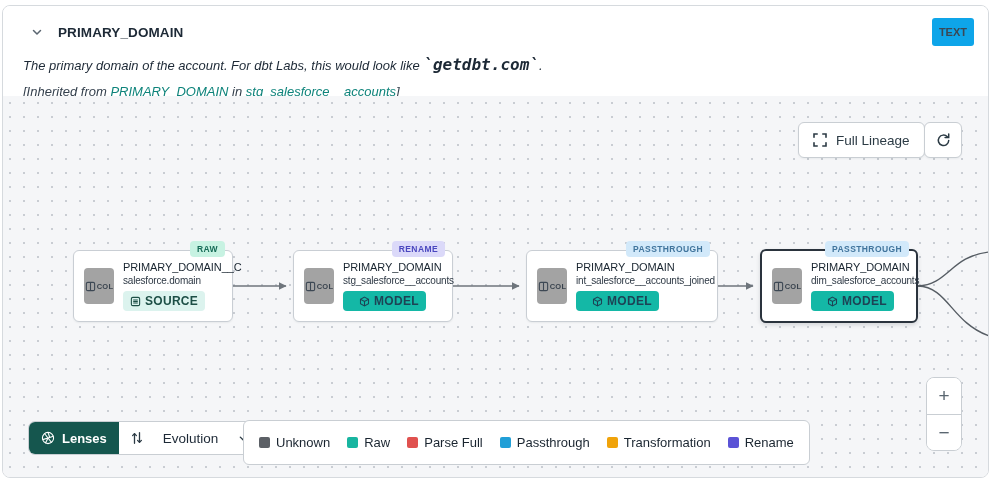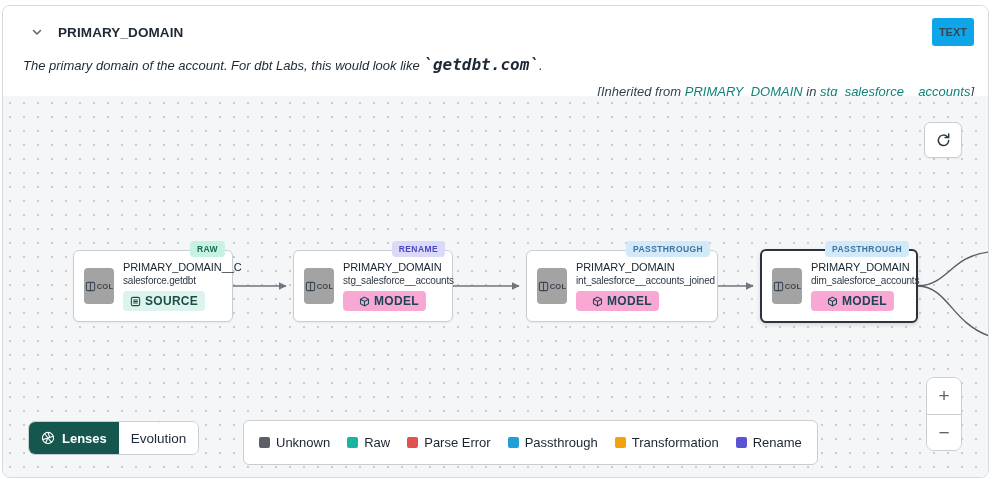--- a/index.html
+++ b/index.html
@@ -11,21 +11,21 @@
   }
 
   
   .panel-header { position:relative; height:90px; background:#fff; }
   .title-row { display:flex; align-items:center; padding:12px 14px 0 26px; }
   .chev-btn { background:none; border:none; cursor:pointer; display:flex; align-items:center; padding:2px; }
   .panel-title { font-size:13.5px; font-weight:700; color:#1d2936; margin-left:13px; letter-spacing:.1px; }
   .type-badge { margin-left:auto; background:#0ea5e9; color:#3b4754; font-size:11px; font-weight:600; padding:8px 7px; border-radius:3px; }
   .desc-row { padding:9px 14px 0 20px; font-size:13px; font-style:italic; color:#1d2936; }
   .desc-code { font-family:"DejaVu Sans Mono",monospace; font-weight:700; font-size:16px; }
-  .inherit-row { padding:10px 14px 0 20px; font-size:13px; font-style:italic; color:#333f4c;text-align:right; }
+  .inherit-row { padding:10px 14px 0 20px; font-size:13px; font-style:italic; color:#333f4c; }
   .inherit-row a { color:#0d837a; text-decoration:underline; cursor:pointer; }
 
   
   .canvas {
     position:absolute; left:0; top:90px; width:985px; height:381px;
     background:#f5f6f8;
     background-image:radial-gradient(circle, #c9cdd3 1px, rgba(0,0,0,0) 1.1px);
     background-size:14px 14px;
   }
   .edges { position:absolute; inset:0; pointer-events:none; }
@@ -40,21 +40,21 @@
   .node-body { display:flex; align-items:center; gap:9px; padding:9px 8px 9px 10px; height:100%; }
   .col-badge { width:30px; height:36px; background:#a3a3a3; border-radius:4px; display:flex; flex-direction:row;
                align-items:center; justify-content:center; gap:1px; flex:none; }
   .col-badge span { font-size:7.5px; font-weight:700; color:#39434e; letter-spacing:.3px; }
   .node-content { display:flex; flex-direction:column; min-width:0; }
   .node-title { font-size:11px; font-weight:400; color:#18242f; letter-spacing:-.1px; white-space:nowrap; }
   .node-subtitle { font-size:10px; color:#2e3945; margin-top:2px; letter-spacing:-.2px; white-space:nowrap; }
   .res-badge { display:inline-flex; align-items:center; gap:4px; margin-top:5px; align-self:flex-start;
                font-size:12px; font-weight:700; padding:3px 7px; border-radius:4px; letter-spacing:.3px; }
   .badge-source { background:#dcf3ee; color:#1d4f46; }
-  .badge-model  { background:#f9a8d4; color:#1d4355;padding-left:16px; }
+  .badge-model  { background:#14b8a6; color:#1d4355;padding-left:16px; }
   .tag { position:absolute; top:-10px; right:7px; font-size:8.5px; font-weight:700; letter-spacing:.4px;
          padding:3px 7px; border-radius:4px; }
   .tag-raw { background:#c7f2e2; color:#156a56; }
   .tag-rename { background:#dbd9f9; color:#4a47bf; }
   .tag-passthrough { background:#d2e9fa; color:#41759d; }
 
   
   .full-lineage-btn { position:absolute; left:795px; top:26px; height:36px; display:flex; align-items:center; gap:9px;
       padding:0 14px; background:#fff; border:1px solid #c9ced3; border-radius:6px; font-size:13.5px; color:#2b3a44;
       cursor:pointer; box-shadow:0 1px 2px rgba(20,30,40,.05); font-family:inherit; }
@@ -66,22 +66,22 @@
       border-radius:8px; overflow:hidden; display:flex; flex-direction:column; }
   .zoom-btn { height:36px; background:#fff; border:none; font-size:19px; color:#5a6670; cursor:pointer;
       display:flex; align-items:center; justify-content:center; font-family:inherit; }
   .zoom-btn + .zoom-btn { border-top:1px solid #c9ced3; }
 
   
   .lens-group { position:absolute; left:25px; top:325px; height:34px; display:flex; border:1px solid #c9ced3;
       border-radius:7px; overflow:hidden; background:#fff; }
   .lenses-seg { display:flex; align-items:center; gap:7px; background:#15564e; color:#fff; font-size:13px;
       font-weight:700; padding:12px 12px; border:none; cursor:pointer; font-family:inherit; }
-  .lens-select { display:flex; align-items:center; gap:8px; background:#fff; padding:0 12px; font-size:13.5px;
-      color:#1d2936; border:none; cursor:pointer; font-family:inherit;flex-direction:column; }
+  .lens-select { display:flex; align-items:center; gap:20px; background:#fff; padding:0 12px; font-size:13.5px;
+      color:#1d2936; border:none; cursor:pointer; font-family:inherit; }
 
   
   .legend { position:absolute; left:240px; top:324px; height:45px; display:flex; align-items:center; gap:17px;
       padding:0 15px; background:#fff; border:1px solid #c9ced3; border-radius:6px; }
   .legend-item { display:flex; align-items:center; gap:6px; font-size:13px; color:#1a2530; }
   .swatch { width:11px; height:11px; border-radius:2px; flex:none; }
 </style>
 </head>
 <body>
 
@@ -121,21 +121,21 @@
       <div class="node-body">
         <div class="col-badge">
           <svg width="11" height="11" viewBox="0 0 12 12" fill="none" stroke="#3d4854" stroke-width="1.2">
               <rect x="1.5" y="1.5" width="9" height="9" rx="1.6"></rect>
               <line x1="6" y1="1.5" x2="6" y2="10.5"></line>
             </svg>
           <span>COL</span>
         </div>
         <div class="node-content">
           <div class="node-title">PRIMARY_DOMAIN__C</div>
-          <div class="node-subtitle">salesforce.getdbt</div>
+          <div class="node-subtitle">salesforce.domain</div>
           <span class="res-badge badge-source">
             <svg width="11" height="11" viewBox="0 0 12 12" fill="none" stroke="#1d4f46" stroke-width="1.2">
                 <rect x="1.5" y="1.5" width="9" height="9" rx="1.6"></rect>
                 <line x1="3.5" y1="4.3" x2="8.5" y2="4.3"></line>
                 <line x1="3.5" y1="6" x2="8.5" y2="6"></line>
                 <line x1="3.5" y1="7.7" x2="8.5" y2="7.7"></line>
               </svg>
             <span>SOURCE</span>
           </span>
         </div>
@@ -207,20 +207,29 @@
             <svg width="11" height="11" viewBox="0 0 12 12" fill="none" stroke="#1d4355" stroke-width="1.1">
                 <path d="M6 1.2 L10.4 3.6 V8.4 L6 10.8 L1.6 8.4 V3.6 Z"></path>
                 <path d="M1.6 3.6 L6 6 L10.4 3.6 M6 6 V10.8"></path>
               </svg>
             <span>MODEL</span>
           </span>
         </div>
       </div>
     </div>
 
+    <button class="full-lineage-btn">
+      <svg width="14" height="14" viewBox="0 0 14 14" fill="none" stroke="#2b3a44" stroke-width="1.6" stroke-linecap="round">
+          <path d="M1 4.2 V1 H4.2"></path>
+          <path d="M9.8 1 H13 V4.2"></path>
+          <path d="M13 9.8 V13 H9.8"></path>
+          <path d="M4.2 13 H1 V9.8"></path>
+        </svg>
+      <span>Full Lineage</span>
+    </button>
     <button class="refresh-btn">
       <svg width="17" height="17" viewBox="0 0 16 16" fill="none" stroke="#2b3a44" stroke-width="1.4" stroke-linecap="round">
           <path d="M12.9 8 A4.9 4.9 0 1 1 11.6 4.5"></path>
           <path d="M12.9 1.8 V5.2 H9.5"></path>
         </svg>
     </button>
 
     <div class="zoom-ctl">
       <button class="zoom-btn">+</button>
       <button class="zoom-btn">−</button>
@@ -257,21 +266,21 @@
       <span class="legend-item">
           <span class="swatch" style="background-color: rgb(92, 96, 102);"></span>
           <span>Unknown</span>
         </span>
       <span class="legend-item">
           <span class="swatch" style="background-color: rgb(24, 181, 160);"></span>
           <span>Raw</span>
         </span>
       <span class="legend-item">
           <span class="swatch" style="background-color: rgb(224, 81, 79);"></span>
-          <span>Parse Error</span>
+          <span>Parse Full</span>
         </span>
       <span class="legend-item">
           <span class="swatch" style="background-color: rgb(33, 159, 215);"></span>
           <span>Passthrough</span>
         </span>
       <span class="legend-item">
           <span class="swatch" style="background-color: rgb(240, 163, 10);"></span>
           <span>Transformation</span>
         </span>
       <span class="legend-item">

